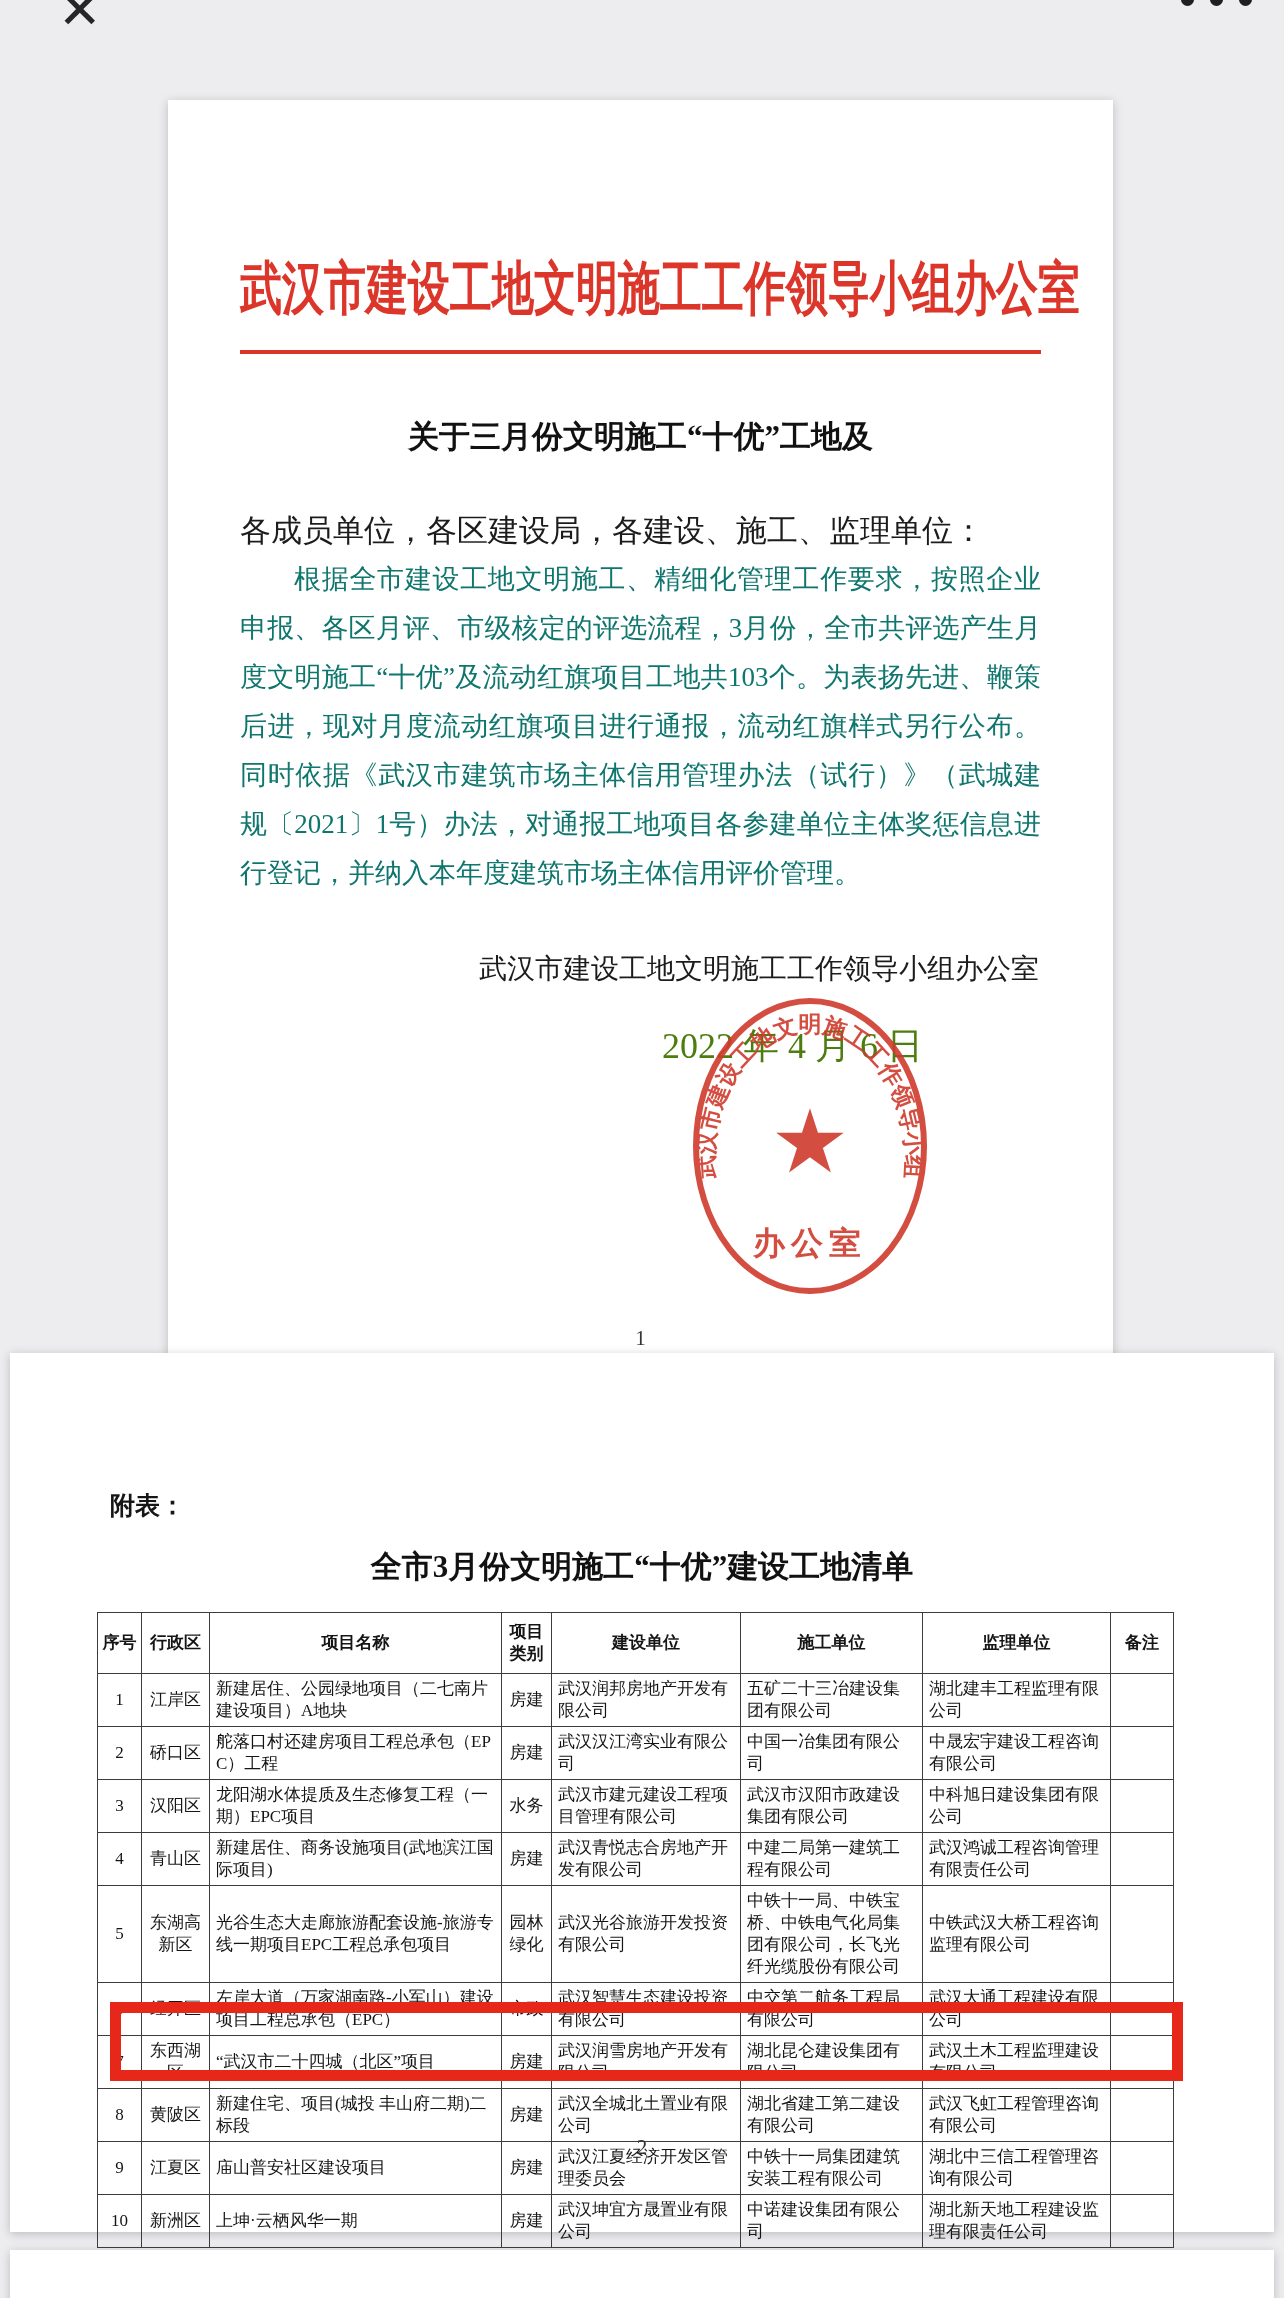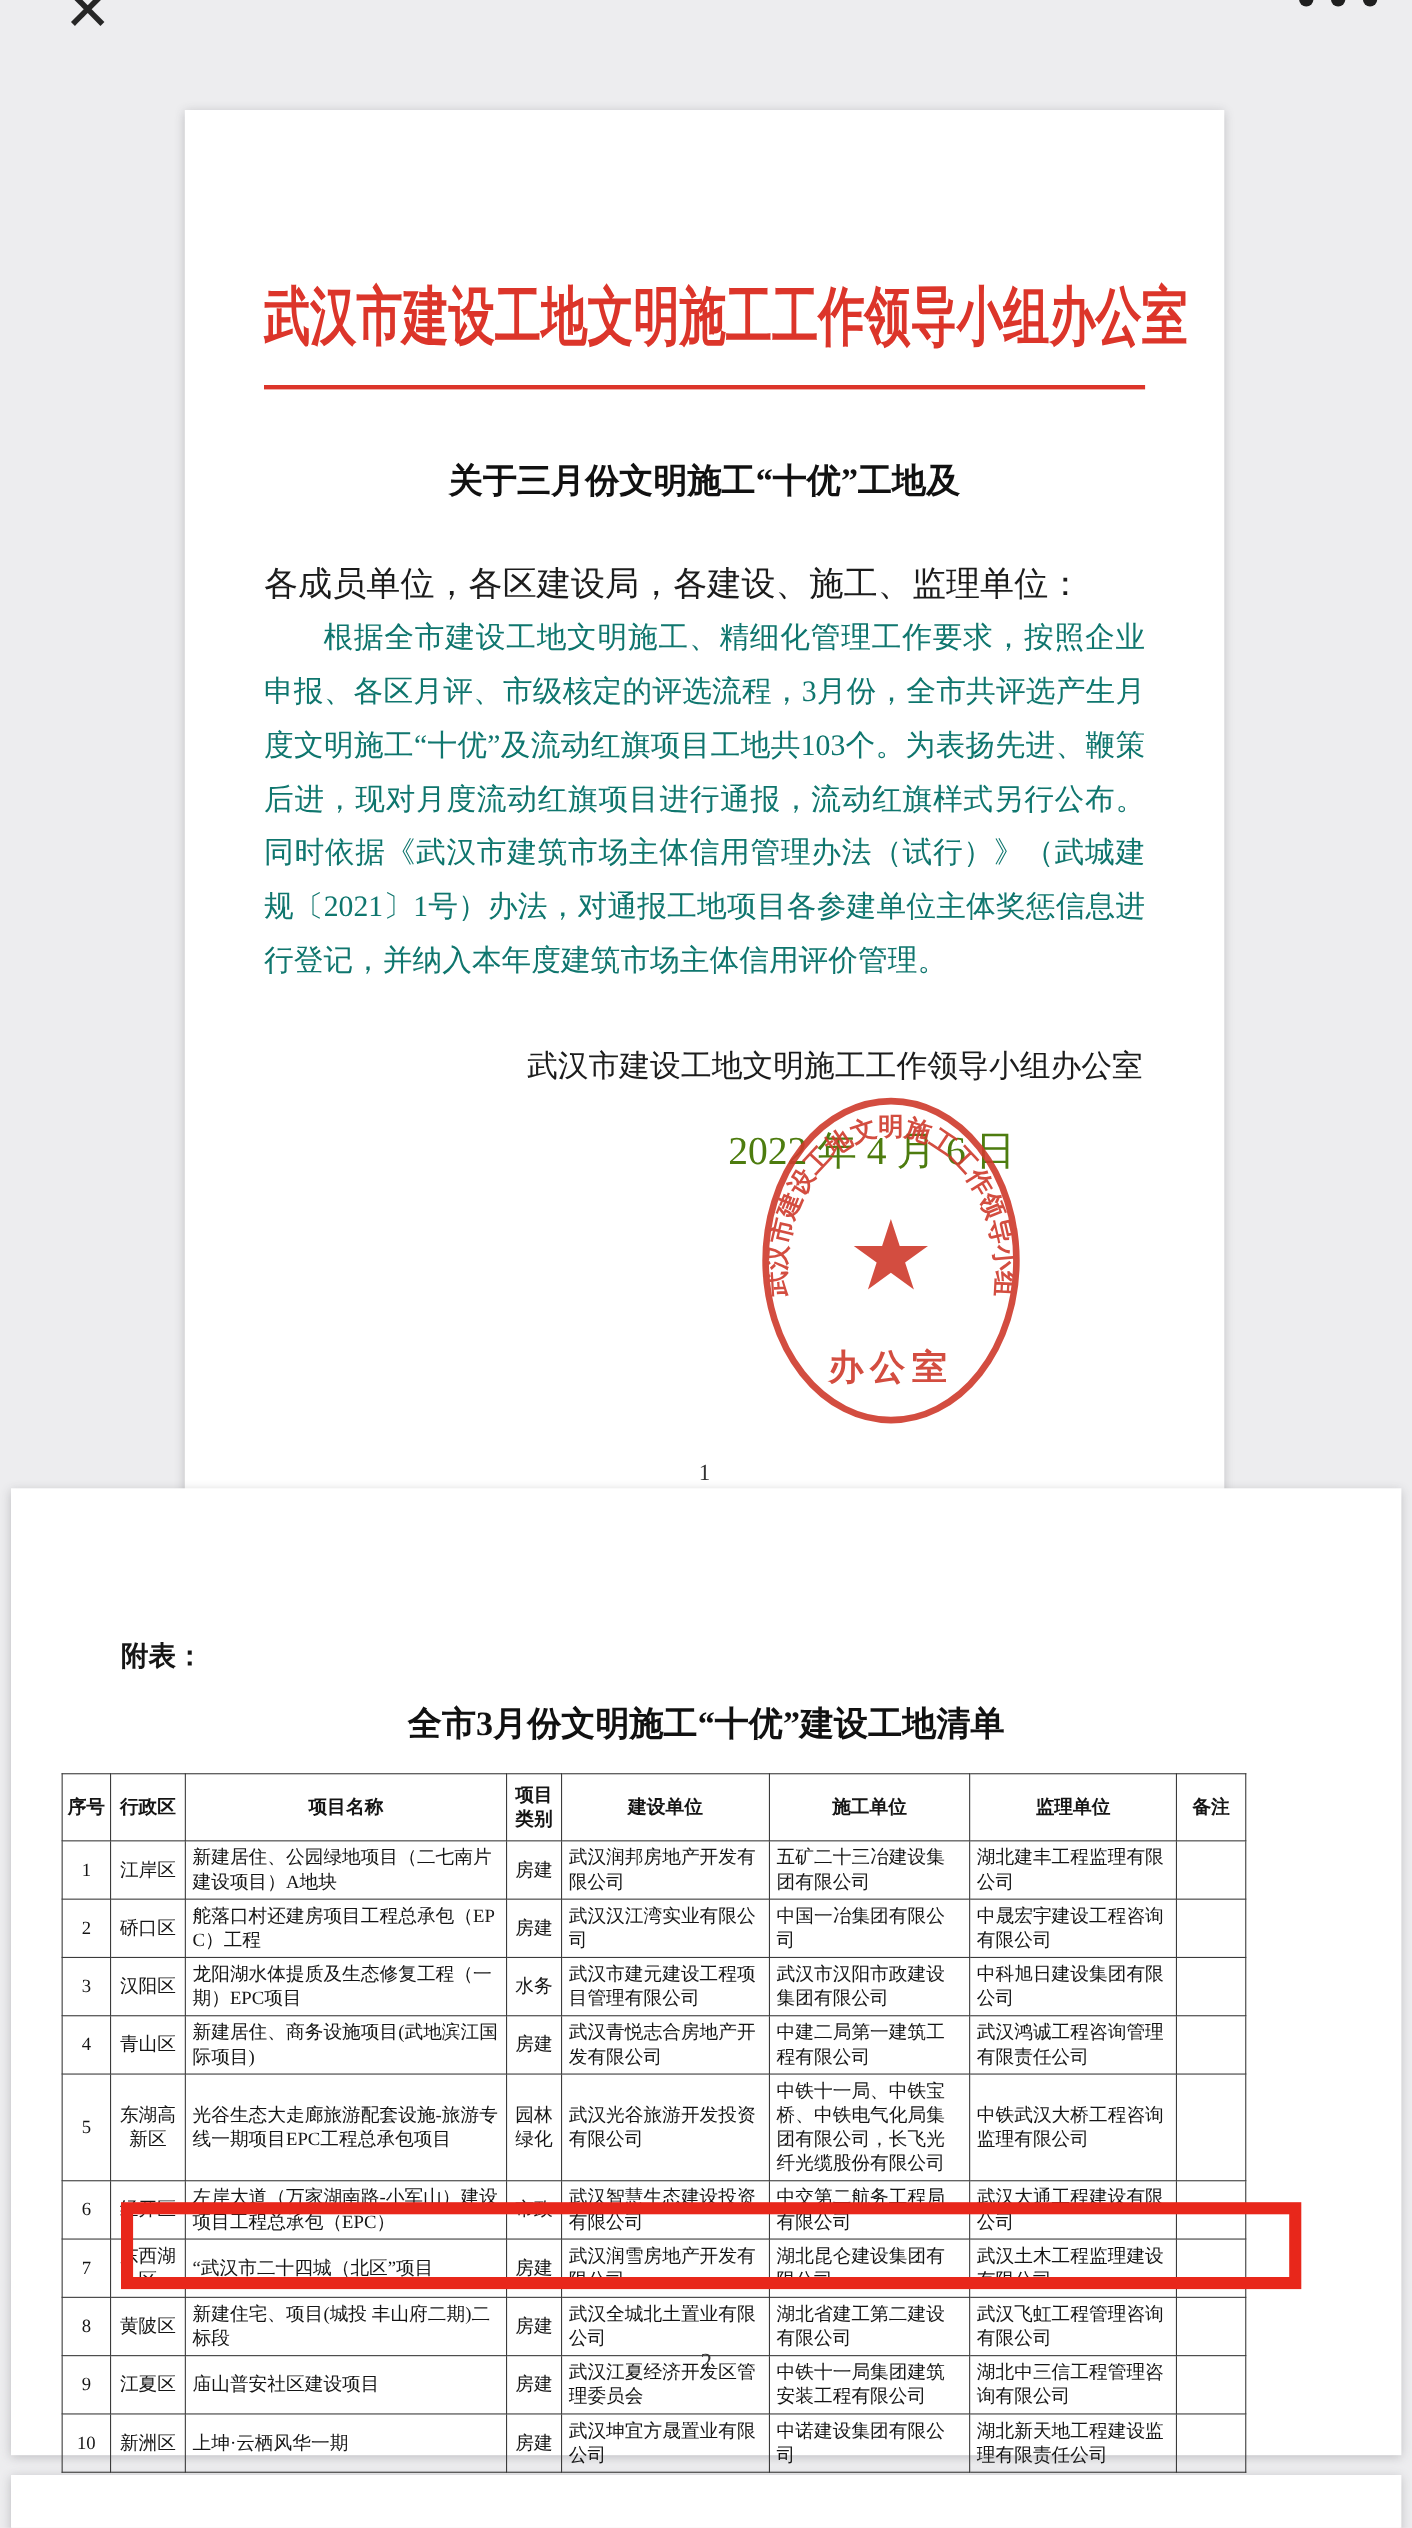--- a/index.html
+++ b/index.html
@@ -34,21 +34,21 @@
   .sign-org{margin-top:52px;font-size:28px;color:#1c1c1c;text-align:right;padding-right:2px;}
   .sign-date{margin-top:34px;font-size:36px;color:#4d7c0f;text-align:right;padding-right:118px;}
   .seal{position:absolute;left:520px;top:893px;width:244px;height:306px;opacity:.9;}
   .pgnum{position:absolute;left:0;width:100%;text-align:center;font-size:21px;color:#333;}
   .pgnum.p1{bottom:24px;}
   .pgnum.p2{bottom:72px;}
 
   
   .attach-label{margin:12px;padding:124px 0 0 88px;font-size:25px;font-weight:bold;color:#161616;}
   .table-title{margin-top:24px;text-align:center;font-size:31px;font-weight:bold;color:#111;}
-  table.site{border-collapse:collapse;margin:24px auto 0 46px;width:1076px;
+  table.site{border-collapse:collapse;margin:24px auto 0 87px;width:1076px;
     table-layout:fixed;font-size:17px;color:#151515;}
   table.site th,table.site td{border:1.5px solid #3c3c3c;padding:4px 6px;
     line-height:22px;vertical-align:middle;word-break:break-all;}
   table.site th{font-weight:bold;text-align:center;padding:8px 3px;}
   table.site td{text-align:left;}
   table.site td:nth-child(1),table.site td:nth-child(2),
   table.site td:nth-child(4){text-align:center;}
   col.c-no{width:44px;}  col.c-dist{width:68px;} col.c-proj{width:292px;}
   col.c-type{width:50px;} col.c-build{width:189px;} col.c-constr{width:182px;}
   col.c-super{width:188px;} col.c-note{width:63px;}

